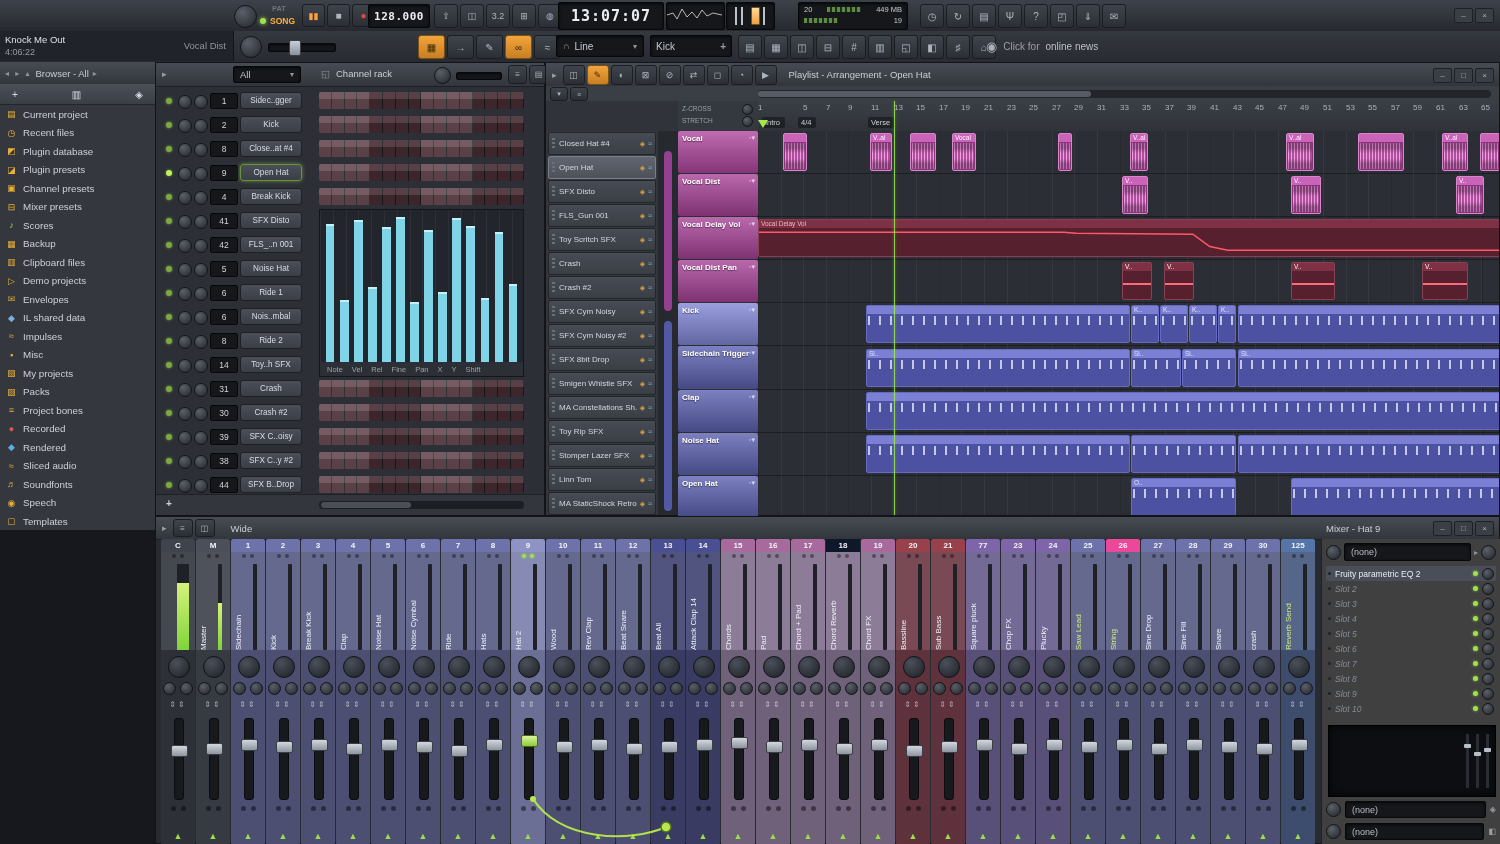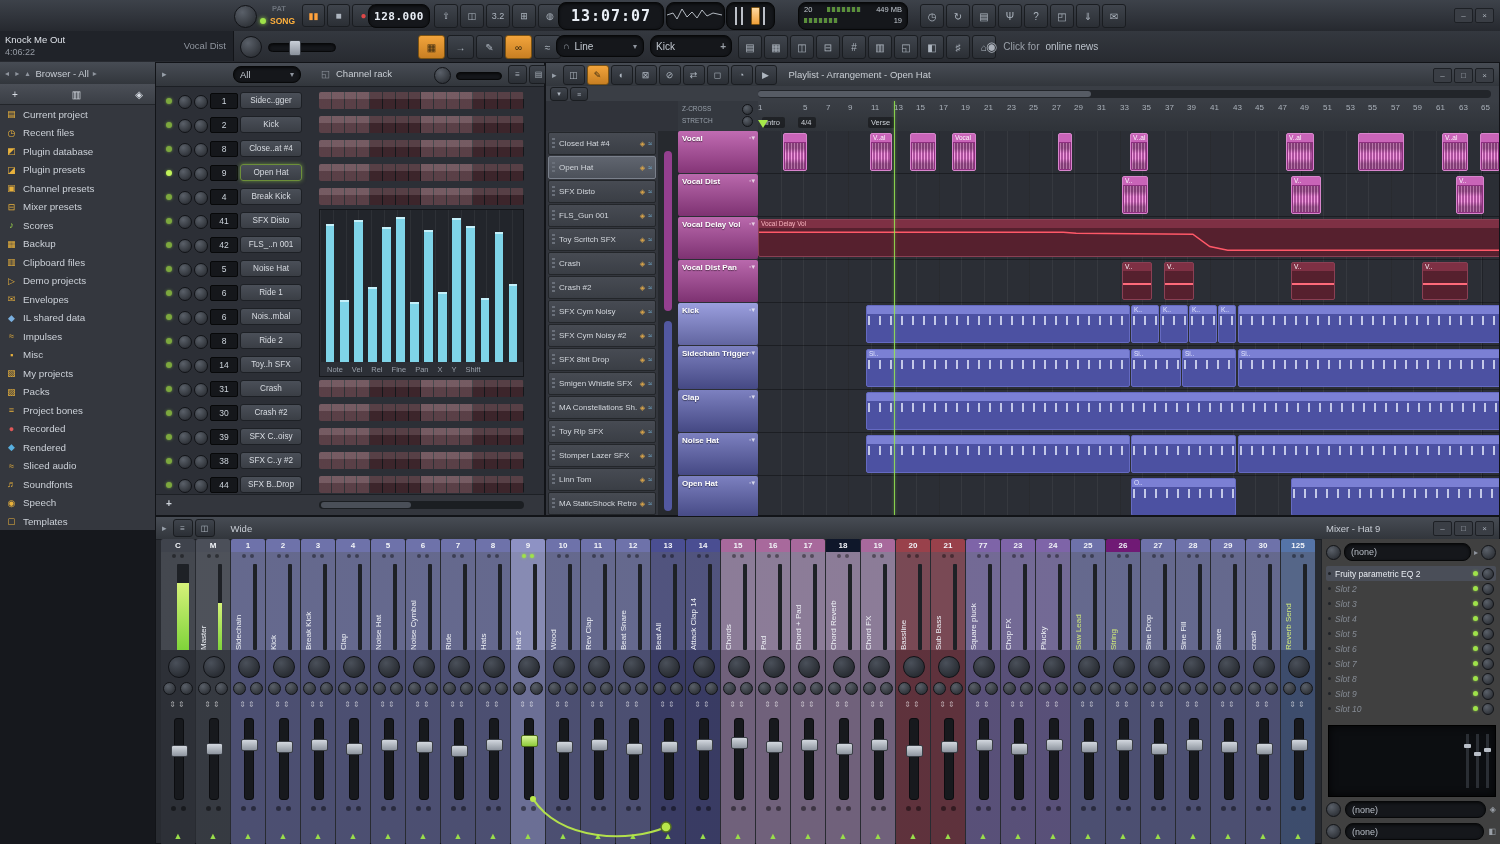--- a/index.html
+++ b/index.html
@@ -1,21 +1,21 @@
 <!DOCTYPE html>
 <html><head>
 <meta charset="utf-8">
 <style>
   html,body{margin:0;padding:0;background:#101114;}
   #app{position:relative;width:1500px;height:844px;overflow:hidden;
        font-family:"Liberation Sans",sans-serif;font-size:10px;color:#c9ced6;
        background:#17191e;user-select:none;}
   .abs{position:absolute;}
   .tbar{background:linear-gradient(#474c54,#32363c);border-bottom:1px solid #1c1f24;}
-  .inset{background:#15171b;border:1px solid #070809;border-radius:8px;
+  .inset{background:#15171b;border:1px solid #070809;border-radius:2px;
          box-shadow:inset 0 1px 3px rgba(0,0,0,.7);}
   .ibox{display:inline-flex;align-items:center;justify-content:center;
         width:22px;height:22px;margin-right:2px;border-radius:3px;
         background:linear-gradient(#3f444c,#2b2f35);border:1px solid #1a1d21;
         color:#aeb6c0;font-size:10px;}
   .ibox.on{background:linear-gradient(#f2a43c,#c87f22);color:#3a2a10;border-color:#7a5213;}
   .knob{border-radius:50%;background:radial-gradient(circle at 35% 30%,#5a6069,#22252a);
         border:1px solid #121418;display:inline-block;}
   .lcd{font-family:"DejaVu Sans Mono",monospace;color:#e9eef5;}
   .winbtn{display:inline-flex;align-items:center;justify-content:center;width:17px;height:13px;
@@ -1769,21 +1769,21 @@
             </div>
             <div class="s-leds">
               <i></i>
               <i></i>
             </div>
             <div class="s-tri">▲</div>
           </div>
         </div>
 
         <div class="strip">
-          <div class="s-hdr" style="background: #701a75;">26</div>
+          <div class="s-hdr" style="background: #ec4899;">26</div>
           <div class="s-body" style="background-color: rgb(88, 92, 132);">
             <div class="s-dots">
               <i></i>
               <i></i>
             </div>
             <div class="s-name" style="color: rgb(207, 233, 122);">String</div>
             <div class="s-meter">
               <i></i>
             </div>
             <div class="s-knob-big"></div>

